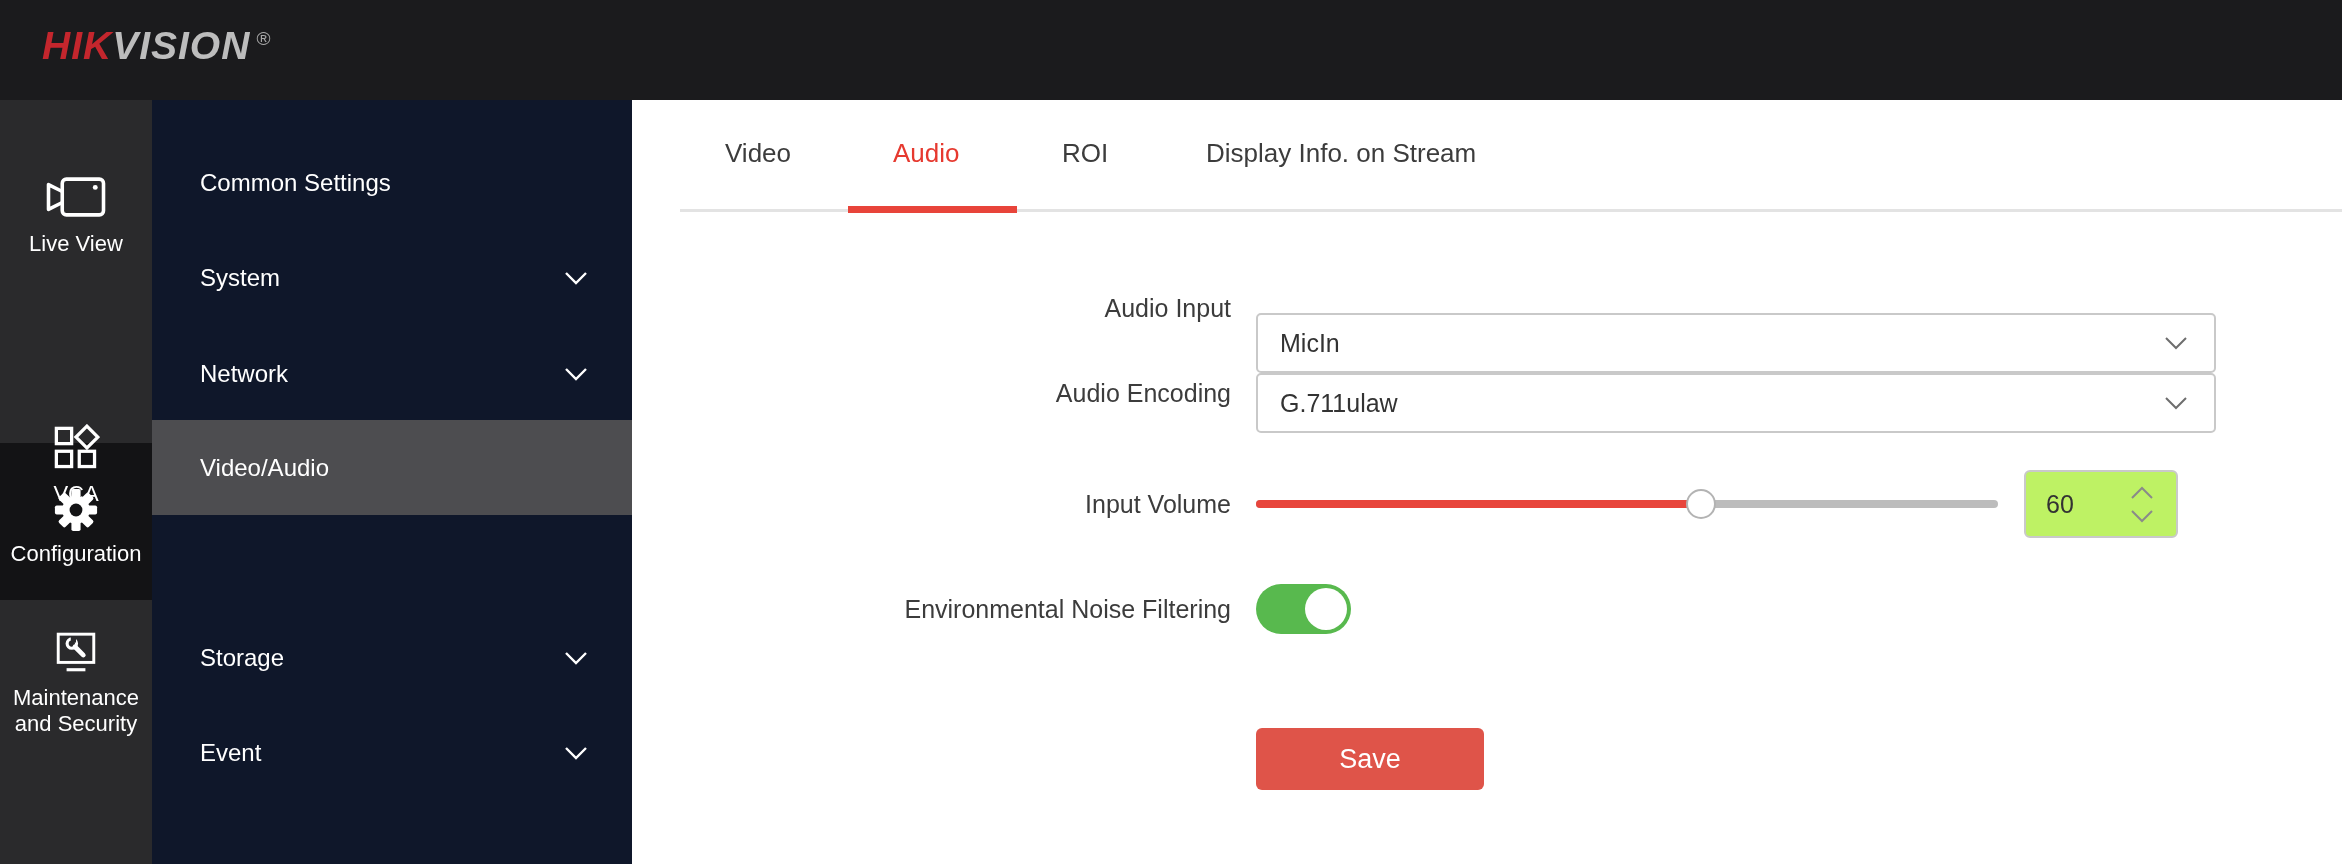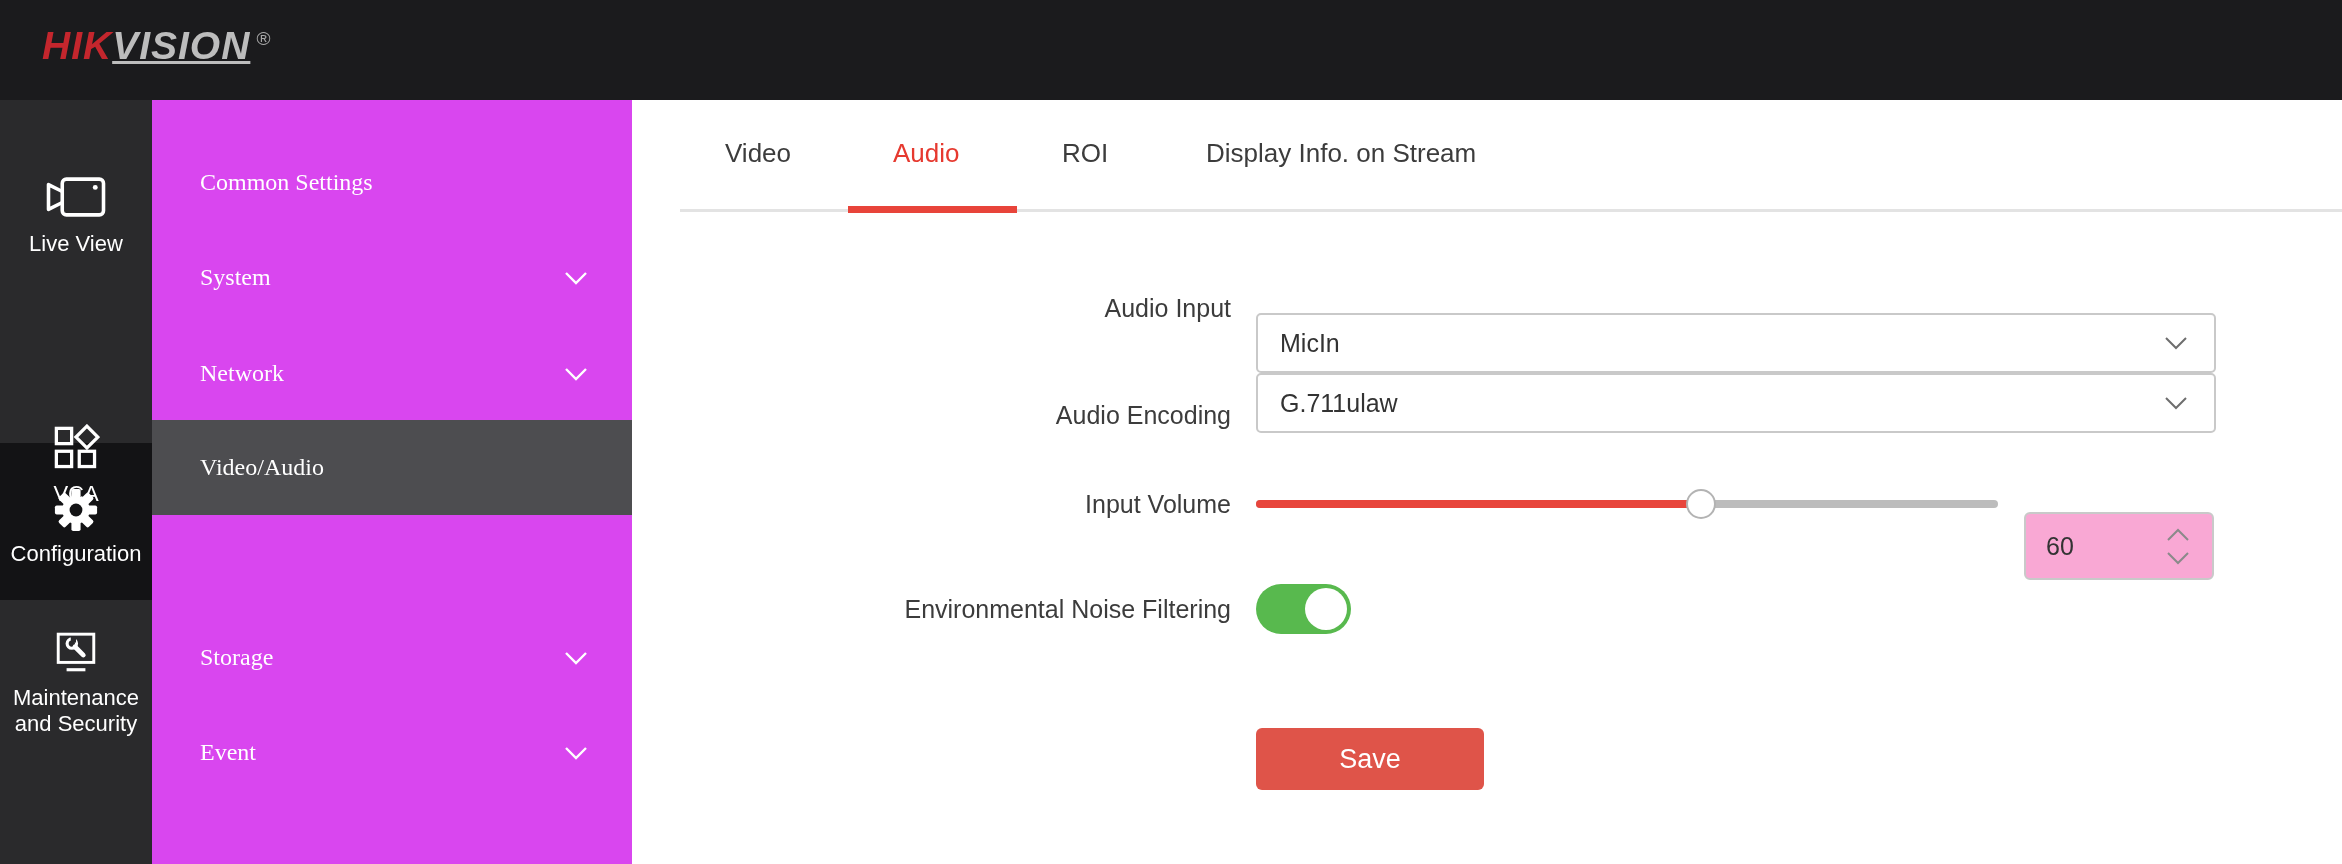--- a/index.html
+++ b/index.html
@@ -4,31 +4,31 @@
 <style>
   * { margin:0; padding:0; box-sizing:border-box; }
   html,body { width:2342px; height:864px; }
   body { font-family:"Liberation Sans","DejaVu Sans",sans-serif; background:#fff; overflow:hidden; }
   #app { position:relative; width:2342px; height:864px; }
 
   
   .topbar { position:absolute; left:0; top:0; width:2342px; height:100px; background:#1b1b1d; }
   .logo { position:absolute; left:42px; top:24px; font-size:39px; font-weight:bold; font-style:italic; letter-spacing:1px; white-space:nowrap; }
   .logo .hik { color:#c4262d; }
-  .logo .vision { color:#bdbdbd;text-decoration:underline; }
+  .logo .vision { color:#bdbdbd; }
   .logo .reg { color:#a7a7a7; font-size:19px; font-style:normal; font-weight:normal; vertical-align:14px; margin-left:6px; }
 
   
   .iconbar { position:absolute; left:0; top:100px; width:152px; height:764px; background:#2a2a2c; }
   .iconbar .selected-block { position:absolute; left:0; top:343px; width:152px; height:157px; background:#131315; }
   .side-item { position:absolute; left:0; width:152px; display:flex; flex-direction:column; align-items:center; gap:9px; color:#fff; cursor:pointer; }
   .side-item .lbl { font-size:22px; line-height:26px; text-align:center; }
 
   
-  .menu { position:absolute; left:152px; top:100px; width:480px; height:764px; background:#d946ef;font-family:Liberation Serif, serif; }
+  .menu { position:absolute; left:152px; top:100px; width:480px; height:764px; background:#0f172a; }
   .menu-item { position:absolute; left:0; width:480px; height:95px; display:flex; align-items:center; padding:0 44px 0 48px; color:#fff; font-size:24px; cursor:pointer; }
   .menu-item .mi-label { flex:1; }
   .menu-item.active { background:#4d4d50; }
   .chev { width:24px; height:14px; display:block; }
 
   
   .content { position:absolute; left:632px; top:100px; width:1710px; height:764px; background:#fff; }
   .tab { position:absolute; top:38px; font-size:26px; color:#3c3c3c; cursor:pointer; white-space:nowrap;text-align:center; }
   .tab.active { color:#e6392f; }
   .tab-sep { position:absolute; left:48px; top:109px; width:1662px; height:3px; background:#e3e3e3; }
@@ -37,21 +37,21 @@
   .form-label { position:absolute; left:0; width:599px; text-align:right; font-size:25px; color:#3c3c3c; }
   .selectbox { position:absolute; left:624px; width:960px; height:60px; border:2px solid #c9c9c9; border-radius:5px; background:#fff;
                display:flex; align-items:center; padding:0 26px 0 22px; font-size:25px; color:#333; cursor:pointer; }
   .selectbox .sel-val { flex:1; }
 
   .slider { position:absolute; left:624px; top:370px; width:742px; height:68px; cursor:pointer; }
   .slider .track { position:absolute; left:0; top:30px; width:100%; height:8px; background:#bcbcbc; border-radius:4px; }
   .slider .fill  { position:absolute; left:0; top:30px; height:8px; background:#e8453c; border-radius:4px; }
   .slider .handle { position:absolute; top:19px; width:30px; height:30px; background:#fff; border:2px solid #b3b3b3; border-radius:50%; cursor:grab; }
 
-  .numbox { position:absolute; left:1392px; top:370px; width:190px; height:68px; border:2px solid #c9c9c9; border-radius:6px; background:#f9a8d4;margin-top:42px; }
+  .numbox { position:absolute; left:1392px; top:370px; width:154px; height:68px; border:2px solid #c9c9c9; border-radius:6px; background:#bef264; }
   .numbox input { position:absolute; left:20px; top:0; width:110px; height:64px; border:none; outline:none; font-size:25px; color:#333; font-family:inherit; background:transparent; }
   .spinner { position:absolute; right:22px; top:0; height:64px; display:flex; flex-direction:column; justify-content:center; gap:9px; }
   .spin-btn { width:24px; height:14px; cursor:pointer; display:block; }
 
   .toggle { position:absolute; left:624px; top:484px; width:95px; height:50px; background:#58b94e; border-radius:25px; cursor:pointer; }
   .toggle .knob { position:absolute; right:4px; top:4px; width:42px; height:42px; background:#fff; border-radius:50%; }
 
   .save-btn { position:absolute; left:624px; top:628px; width:228px; height:62px; background:#df5449; border:none; border-radius:6px;
               color:#fff; font-size:27px; font-family:inherit; cursor:pointer; }
 </style>
@@ -161,21 +161,21 @@
     <div class="tab-underline"></div>
 
     <div class="form-label" style="top:178px; line-height:60px;">Audio Input</div>
     <div class="selectbox" style="top:178px;margin-top:35px;">
       <span class="sel-val">MicIn</span>
       <svg width="24" height="14" viewBox="0 0 24 14">
           <polyline points="2,2 12,12 22,2" fill="none" stroke="#6e6e6e" stroke-width="2"></polyline>
         </svg>
     </div>
 
-    <div class="form-label" style="top:285px; line-height:60px;padding-left:36px;">Audio Encoding</div>
+    <div class="form-label" style="top:263px; line-height:60px;padding-left:36px;">Audio Encoding</div>
     <div class="selectbox" style="top:273px;">
       <span class="sel-val">G.711ulaw</span>
       <svg width="24" height="14" viewBox="0 0 24 14">
           <polyline points="2,2 12,12 22,2" fill="none" stroke="#6e6e6e" stroke-width="2"></polyline>
         </svg>
     </div>
 
     <div class="form-label" style="top:370px; line-height:68px;">Input Volume</div>
     <div class="slider">
       <div class="track"></div>

